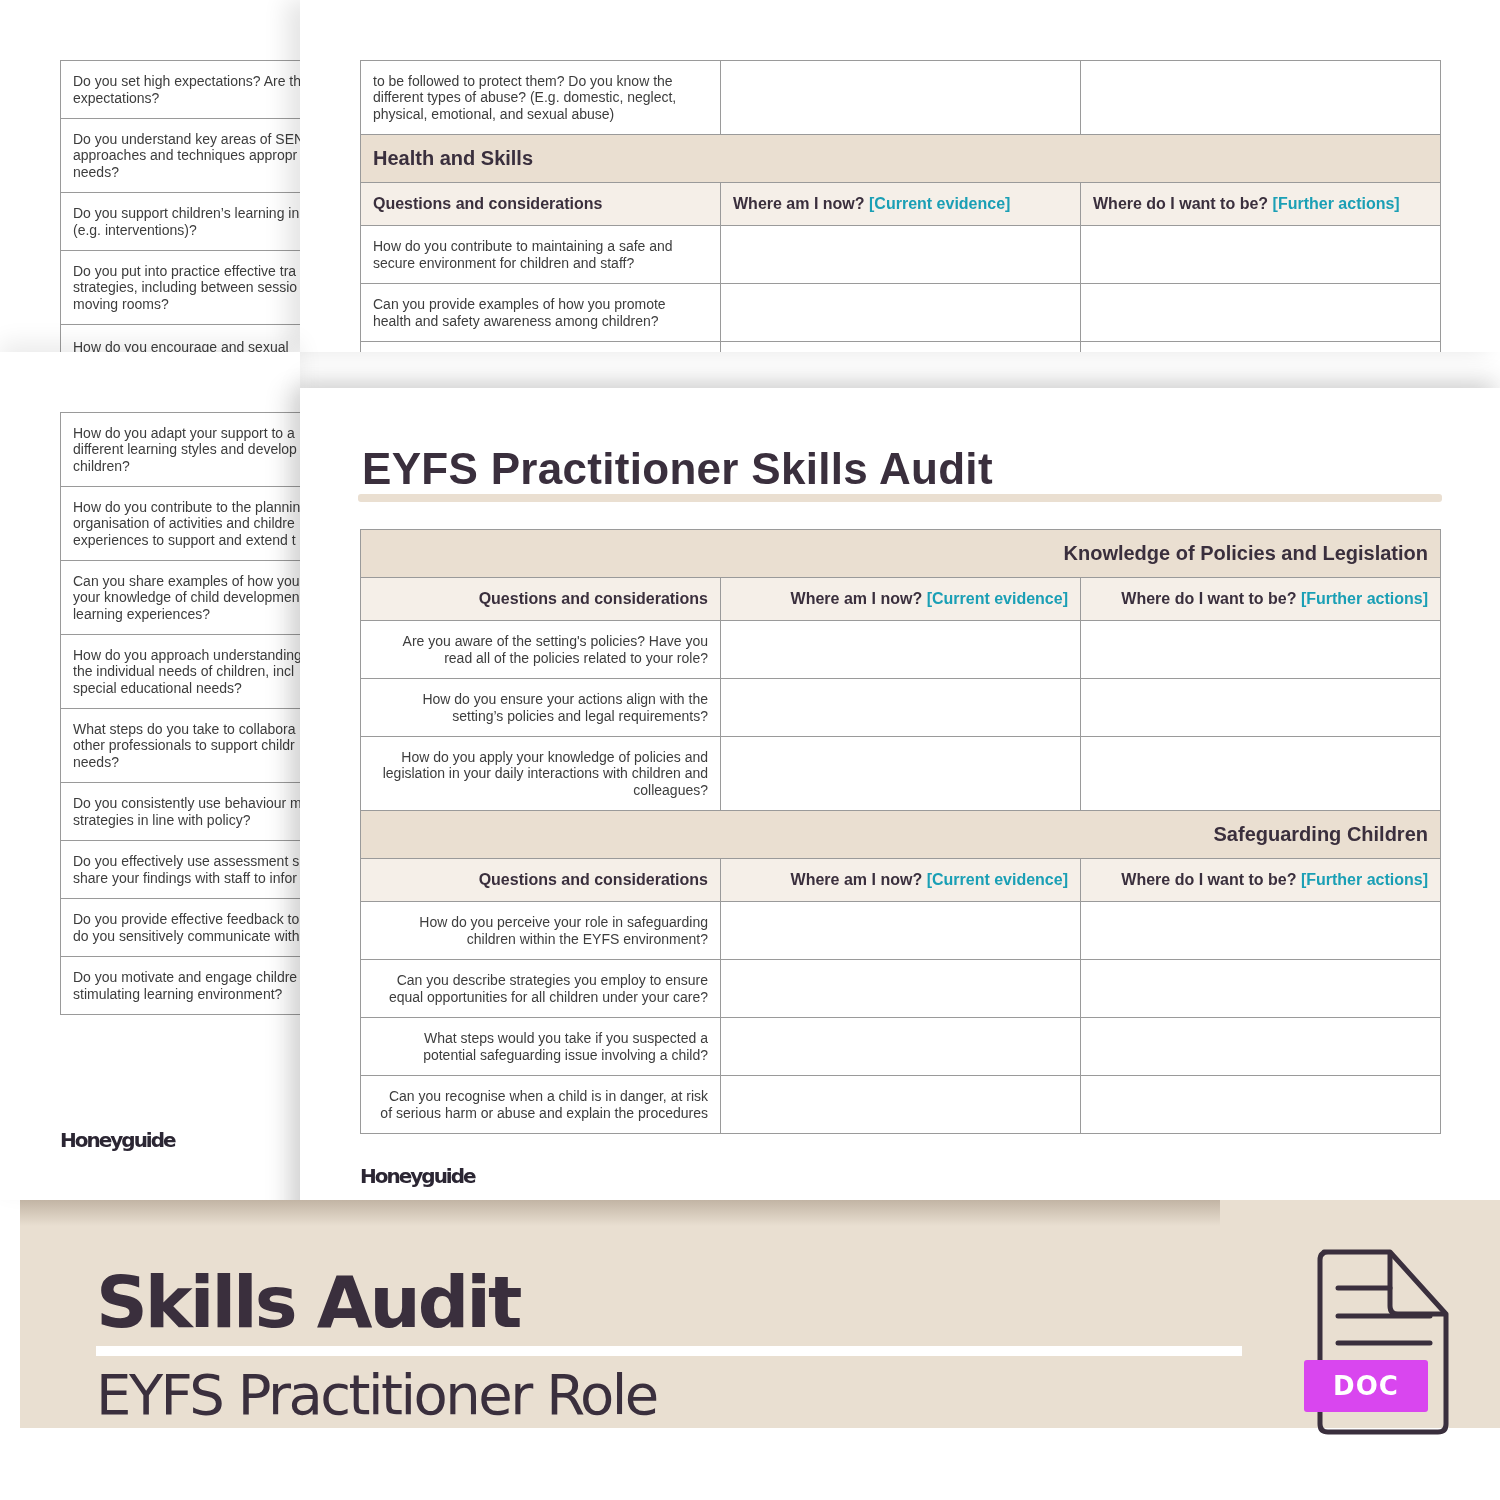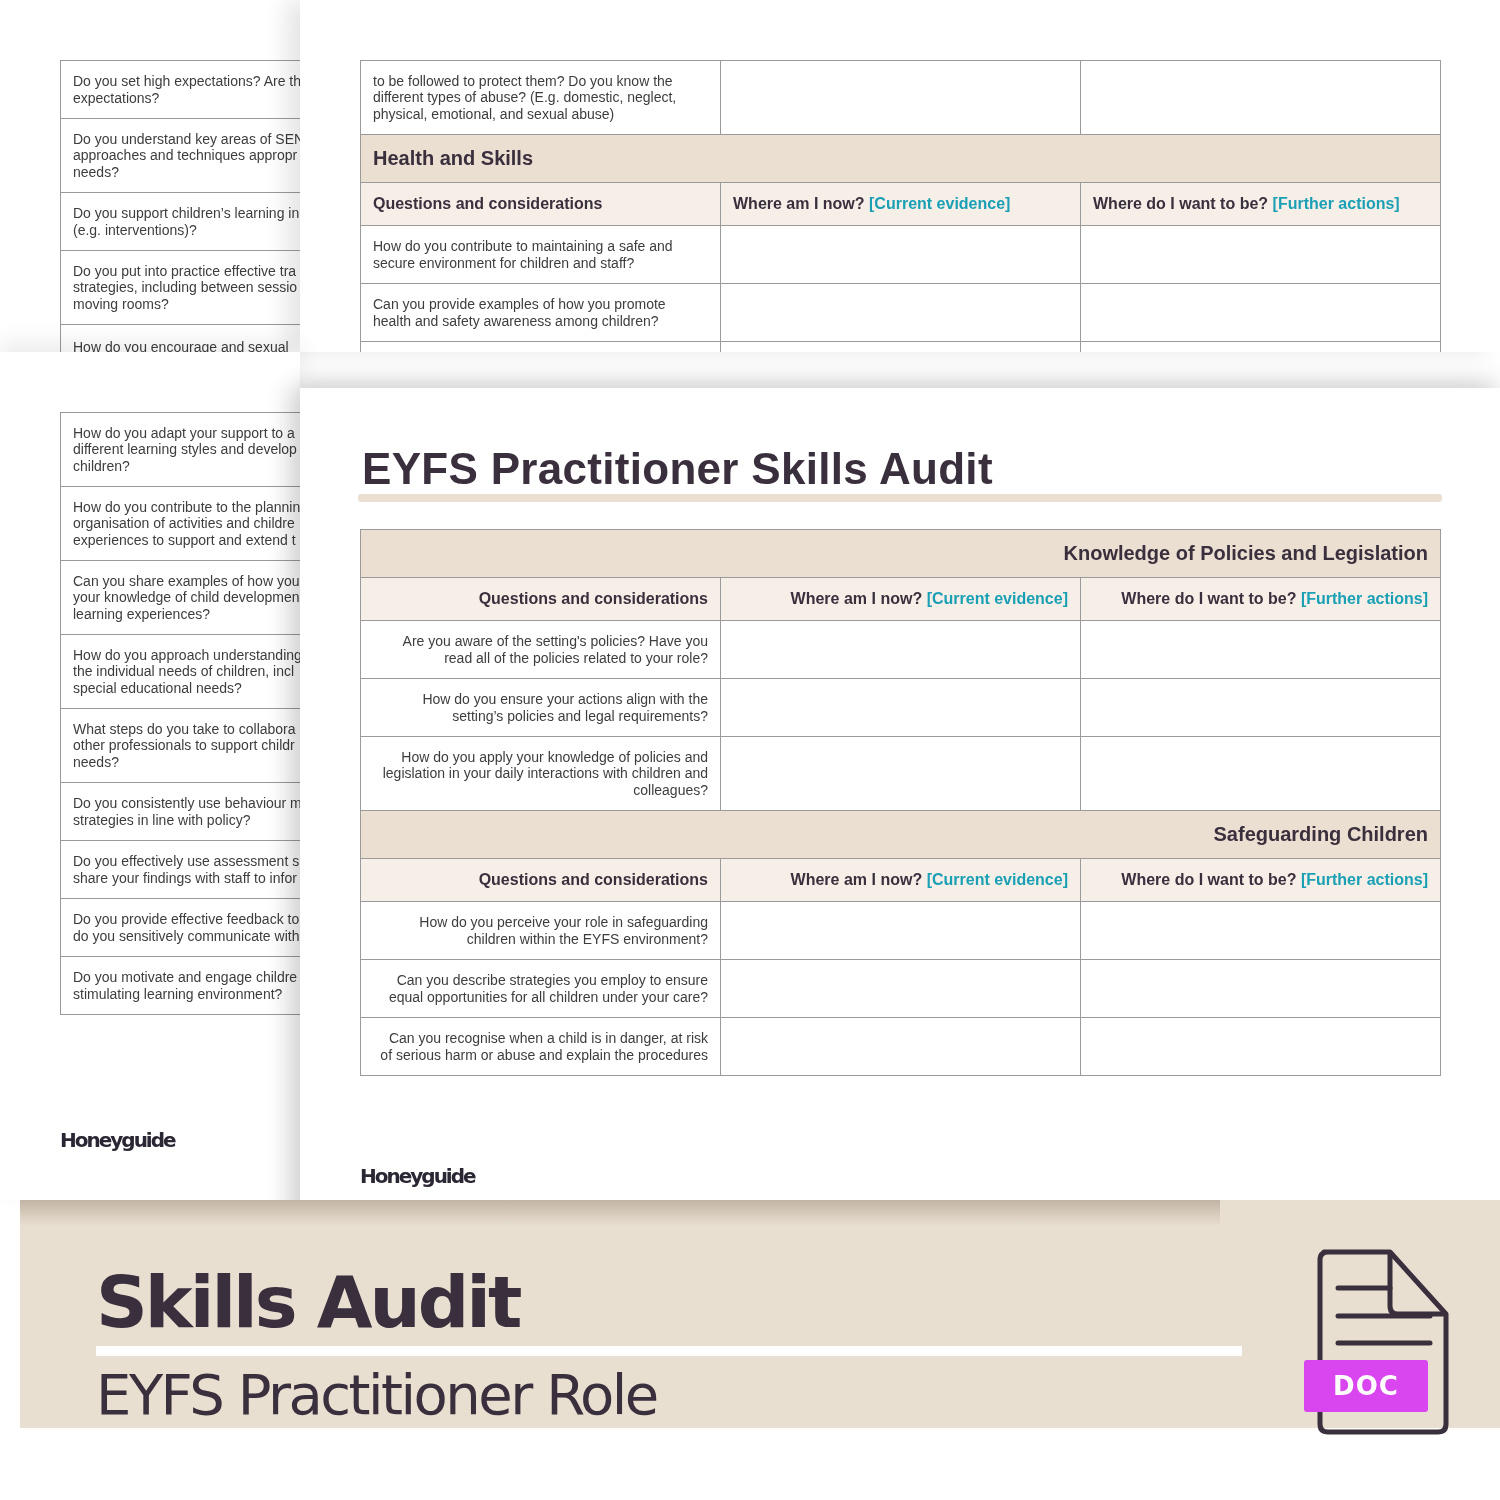--- a/index.html
+++ b/index.html
@@ -281,20 +281,25 @@
         <td><span>Where am I now?</span> <span class="accent">[Current evidence]</span></td>
         <td><span>Where do I want to be?</span> <span class="accent">[Further actions]</span></td>
       </tr>
       <tr style="height:58px">
         <td>How do you perceive your role in safeguarding<br>children within the EYFS environment?</td>
         <td></td>
         <td></td>
       </tr>
       <tr style="height:58px">
         <td>Can you describe strategies you employ to ensure<br>equal opportunities for all children under your care?</td>
+        <td></td>
+        <td></td>
+      </tr>
+      <tr style="height:58px">
+        <td>What steps would you take if you suspected a<br>potential safeguarding issue involving a child?</td>
         <td></td>
         <td></td>
       </tr>
       <tr style="height:58px">
         <td>Can you recognise when a child is in danger, at risk<br>of serious harm or abuse and explain the procedures</td>
         <td></td>
         <td></td>
       </tr>
     </tbody>
   </table>

